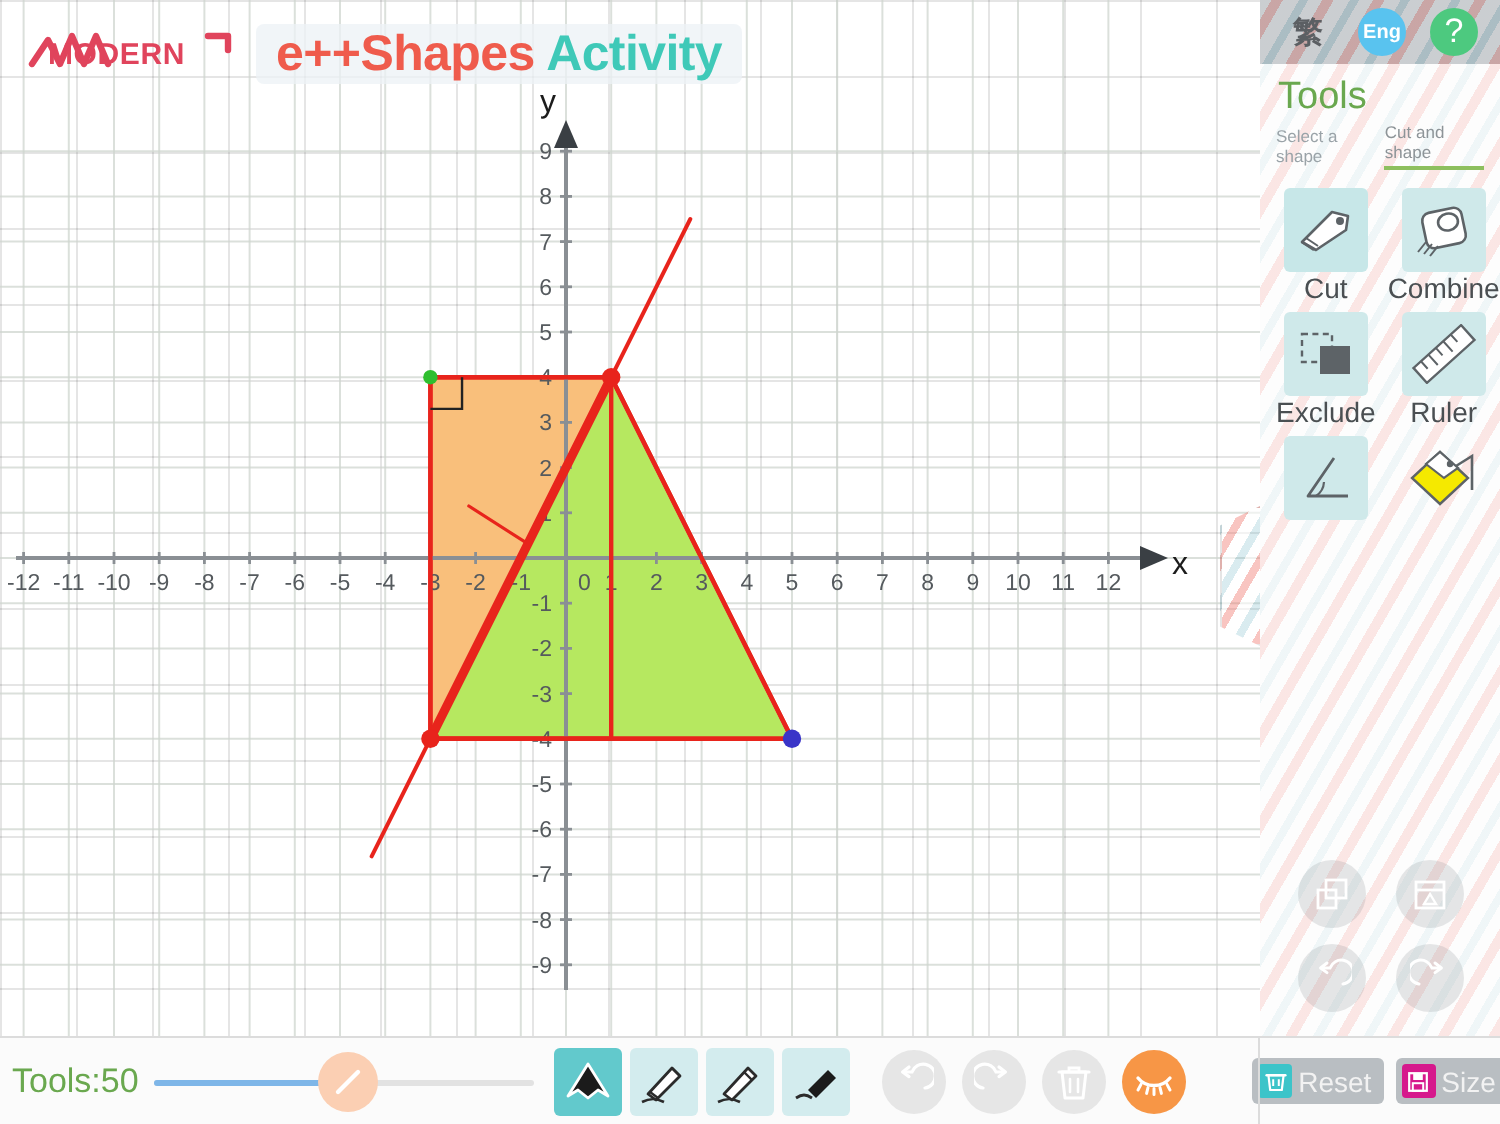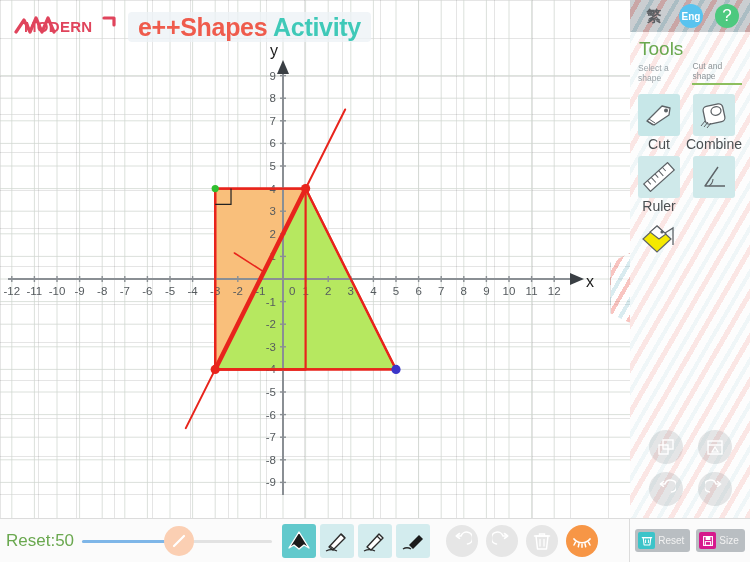--- a/index.html
+++ b/index.html
@@ -207,21 +207,21 @@
     display: flex; align-items: center; gap: 3px;
     background: #b9bec2; border-radius: 3px;
     padding: 3px 6px 3px 3px; cursor: pointer;
   }
   .pill-ico {
     width: 17px; height: 17px; border-radius: 2px;
     display: flex; align-items: center; justify-content: center;
   }
   .pill-ico.teal { background: #3cc4c9; }
   .pill-ico.magenta { background: #d6198c; }
-  .pill-txt { font-size: 10px; color: #f2f2f2; }
+  .pill-txt { font-size: 14px; color: #f2f2f2; }
 </style>
 </head>
 <body>
 
 <div id="app">
 
   <div id="canvas-area">
     <svg id="graph-svg" width="630" height="518">
         <g>
           <line x1="11.799999999999955" y1="0" x2="11.799999999999955" y2="518" stroke="#cfd6cf" stroke-width="1" opacity="0.75"></line>
@@ -439,20 +439,29 @@
           <div class="tool-icon plain">
             <svg width="34" height="30" viewBox="0 0 34 30">
               <rect x="7" y="5" width="20" height="18" rx="4" transform="rotate(-12 17 14)" fill="#ffffff" stroke="#5d6367" stroke-width="1.3"></rect>
               <ellipse cx="19" cy="11" rx="5" ry="4.2" transform="rotate(-12 19 11)" fill="none" stroke="#5d6367" stroke-width="1.3"></ellipse>
               <path d="M8 21 L4 26 M11 22 L7 27 M14 23 L10 28" stroke="#5d6367" stroke-width="1"></path>
             </svg>
           </div>
           <div class="tool-label">Combine</div>
         </div>
 
+        <div class="tool-cell">
+          <div class="tool-icon plain">
+            <svg width="34" height="30" viewBox="0 0 34 30">
+              <rect x="5" y="5" width="15" height="14" fill="none" stroke="#5d6367" stroke-width="1.2" stroke-dasharray="3 2.2"></rect>
+              <rect x="14" y="11" width="15" height="14" fill="#5d6367"></rect>
+            </svg>
+          </div>
+          <div class="tool-label">Exclude</div>
+        </div>
 
         <div class="tool-cell">
           <div class="tool-icon plain">
             <svg width="34" height="30" viewBox="0 0 34 30">
               <g transform="rotate(-42 17 15)">
                 <rect x="1" y="10" width="32" height="10" fill="#ffffff" stroke="#5d6367" stroke-width="1.2"></rect>
                 <path d="M6 10 V15 M11 10 V17 M16 10 V15 M21 10 V17 M26 10 V15" stroke="#5d6367" stroke-width="1"></path>
               </g>
             </svg>
           </div>
@@ -511,21 +520,21 @@
         </svg>
       </div>
     </div>
 
   </div>
 
   <div id="bottom-bar">
 
     <div id="bottom-left">
 
-      <div id="size-label">Reset:50</div>
+      <div id="size-label">Tools:50</div>
 
       <div id="size-slider">
         <div id="slider-track-full"></div>
         <div id="slider-track-fill"></div>
         <div id="slider-thumb">
           <svg width="22" height="22" viewBox="0 0 22 22">
             <path d="M6 16 L16 6" stroke="#ffffff" stroke-width="2.2" stroke-linecap="round"></path>
           </svg>
         </div>
       </div>

